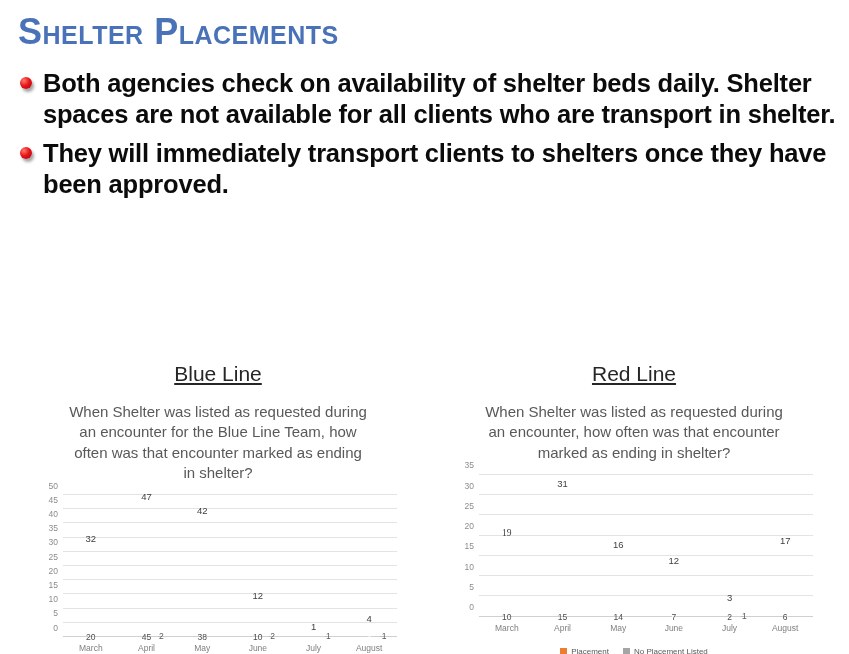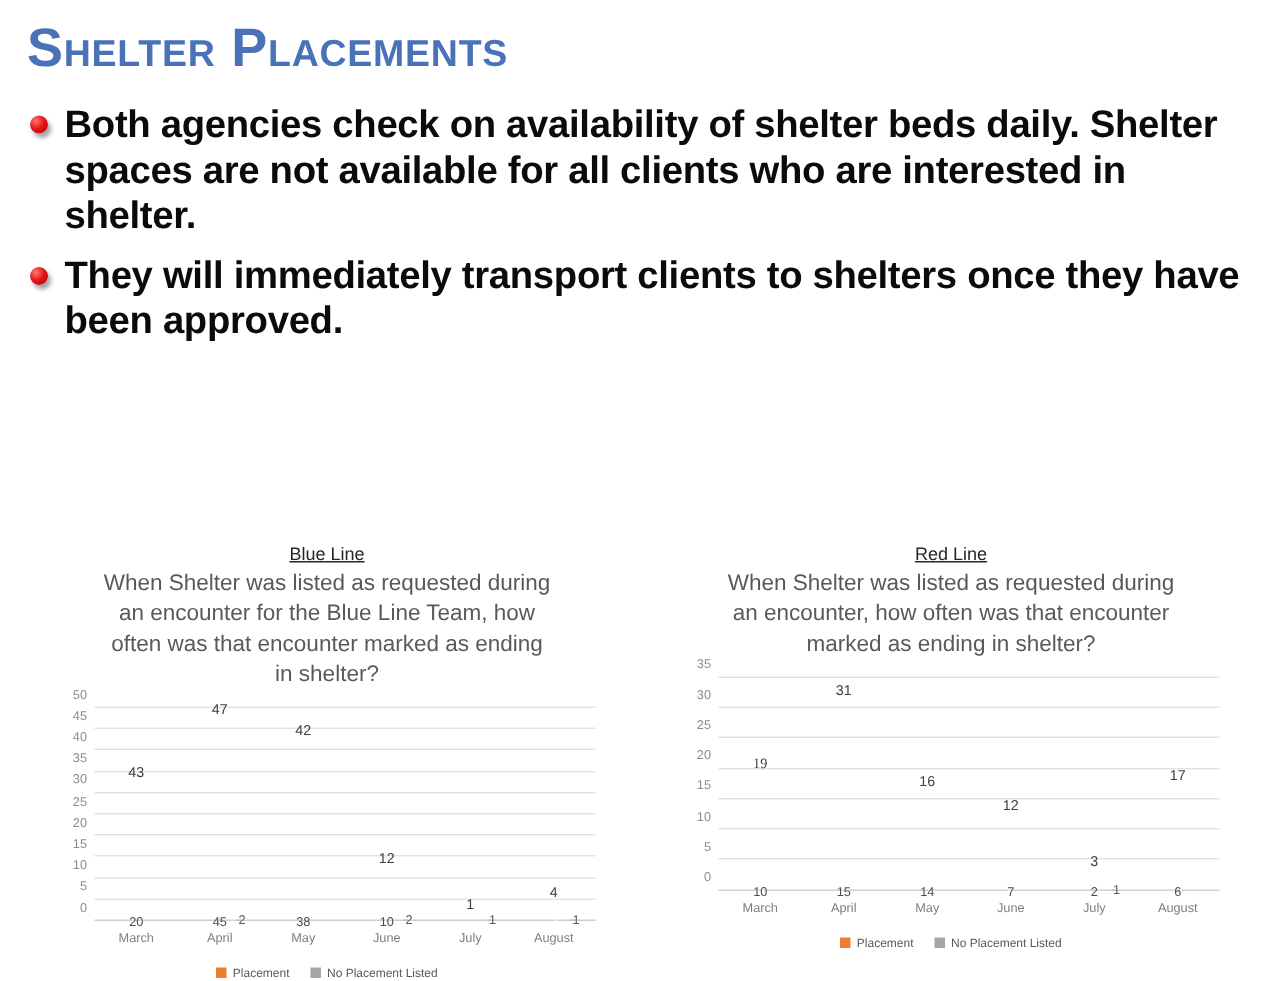--- a/index.html
+++ b/index.html
@@ -28,22 +28,22 @@
   .bullet-text{
     flex:1 1 auto;color:#0b0b0b;font-weight:bold;font-size:25.5px;
     line-height:1.20;letter-spacing:-0.2px;
   }
   
   .charts{position:absolute;left:0;top:362px;width:849px;height:292px;}
   .chart-panel{position:absolute;top:0;width:420px;height:292px;}
   .chart-panel.left{left:8px;}
   .chart-panel.right{left:424px;}
   .chart-title{
-    text-align:center;font-size:12px;color:#262626;
-    text-decoration:underline;font-weight:normal;margin:0 0 3px 0;
+    text-align:center;font-size:21px;color:#262626;
+    text-decoration:underline;font-weight:normal;margin:0 0 16px 0;
     font-family:"Liberation Sans",sans-serif;
   }
   .chart-subtitle{
     text-align:center;font-size:15px;color:#595959;line-height:1.35;
     margin:0 auto 6px auto;width:300px;
   }
   .plot-wrap{position:relative;width:370px;height:170px;margin:0 auto;}
   .plot-area{position:absolute;left:30px;top:6px;right:6px;bottom:22px;}
   
   .ytick{
@@ -90,21 +90,21 @@
   .legend-swatch.noplacement{background:#A5A5A5;}
 </style>
 </head>
 <body>
 
 <div class="slide-title">Shelter Placements</div>
 
 <div class="bullets">
   <div class="bullet-row">
     <span class="bullet-dot"></span>
-    <span class="bullet-text">Both agencies check on availability of shelter beds daily.  Shelter spaces are not available for all clients who are interested in shelter.</span>
+    <span class="bullet-text">Both agencies check on availability of shelter beds daily.  Shelter spaces are not available for all clients who are transport in shelter.</span>
   </div>
   <div class="bullet-row">
     <span class="bullet-dot"></span>
     <span class="bullet-text">They will immediately transport clients to shelters once they have been approved.</span>
   </div>
 </div>
 
 <div class="charts">
 
   <div class="chart-panel left">
@@ -129,21 +129,21 @@
           <div class="gridline" style="bottom: 70%;"></div>
           <div class="ytick" style="bottom: 70%; margin-bottom: -0.5px;">35</div>
           <div class="gridline" style="bottom: 80%;"></div>
           <div class="ytick" style="bottom: 80%; margin-bottom: -0.5px;">40</div>
           <div class="gridline" style="bottom: 90%;"></div>
           <div class="ytick" style="bottom: 90%; margin-bottom: -0.5px;">45</div>
           <div class="gridline" style="bottom: 100%;"></div>
           <div class="ytick" style="bottom: 100%; margin-bottom: -0.5px;">50</div>
           <div class="bars">
             <div class="bar-slot">
-              <div class="total-label" style="bottom: 64%; margin-bottom: 2px;">43</div>
+              <div class="total-label" style="bottom: 64%; margin-bottom: 2px;">32</div>
               <div class="bar-stack">
                 <div class="seg placement" style="height: 24%;">
                   <div class="seg-label">12</div>
                 </div>
                 <div class="seg noplacement" style="height: 40%;">
                   <div class="seg-label">20</div>
                 </div>
               </div>
               <div class="xtick">March</div>
             </div>

